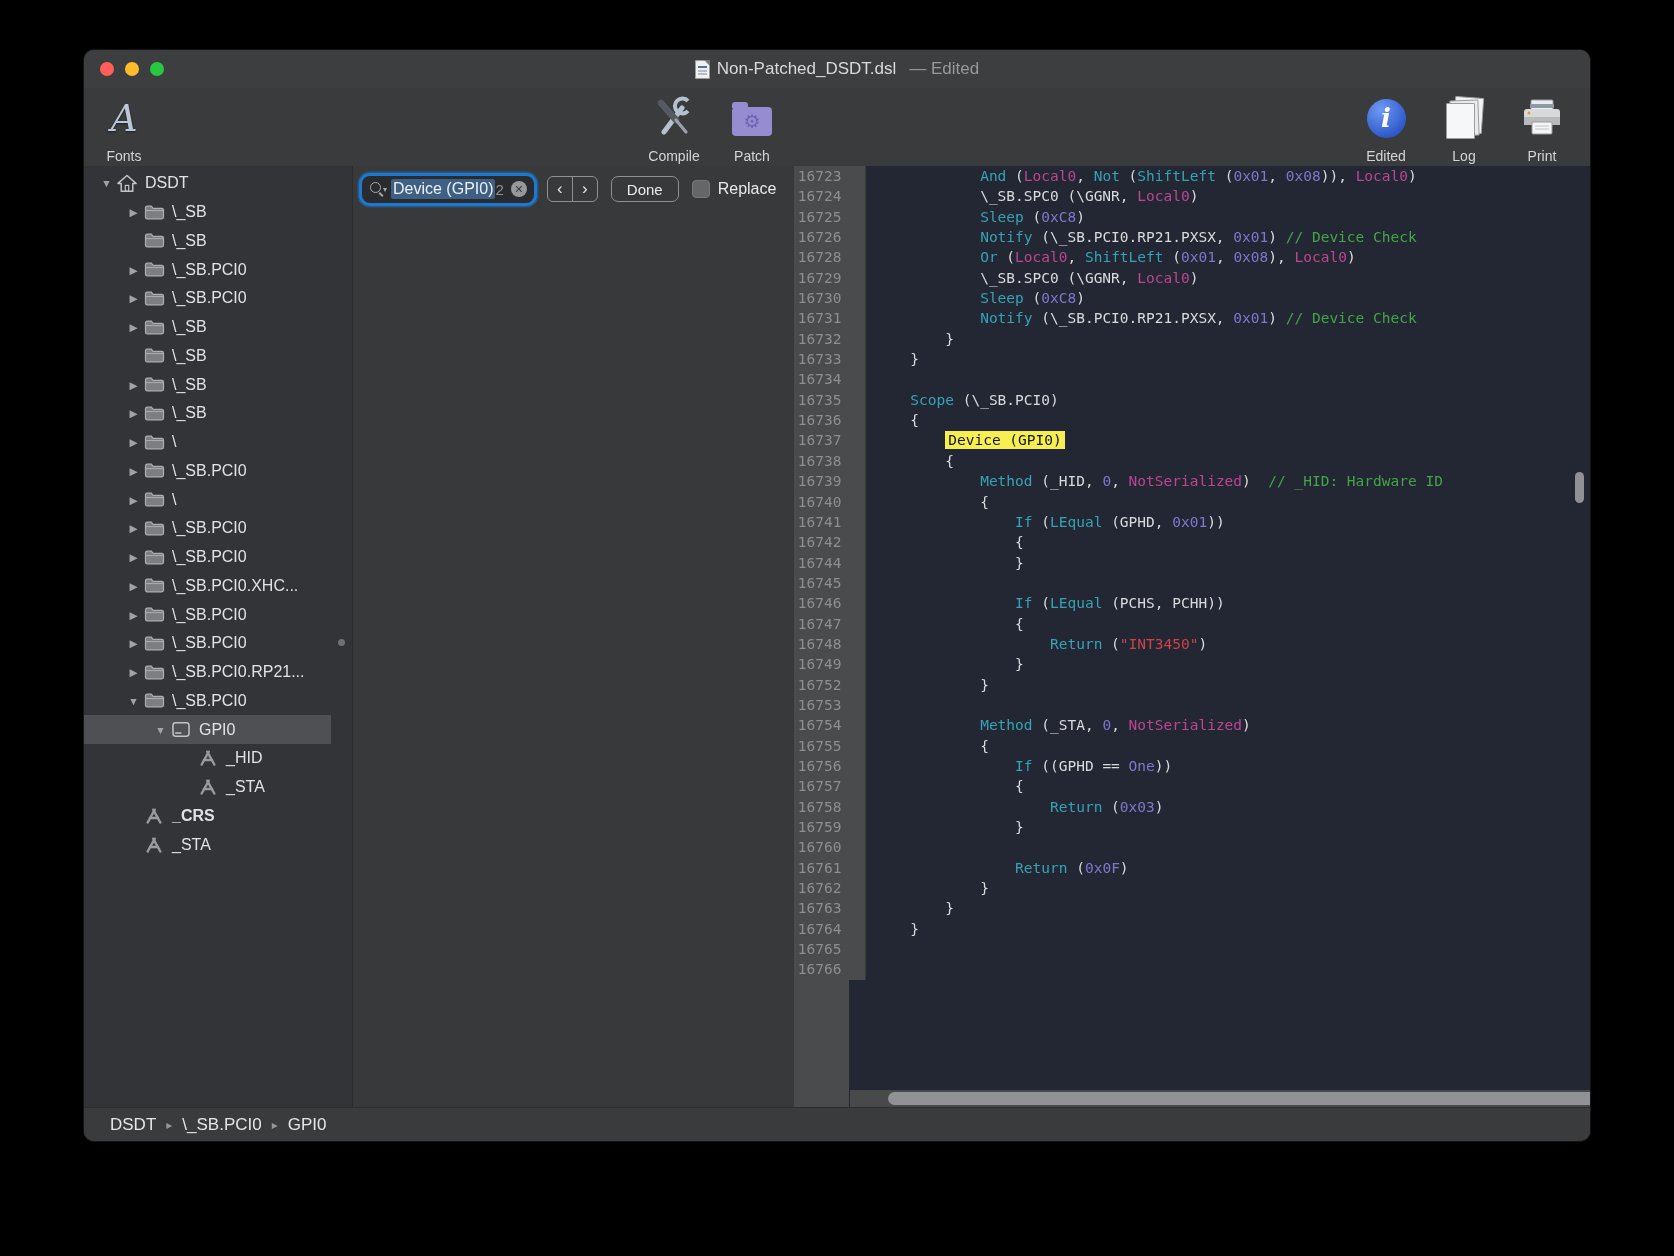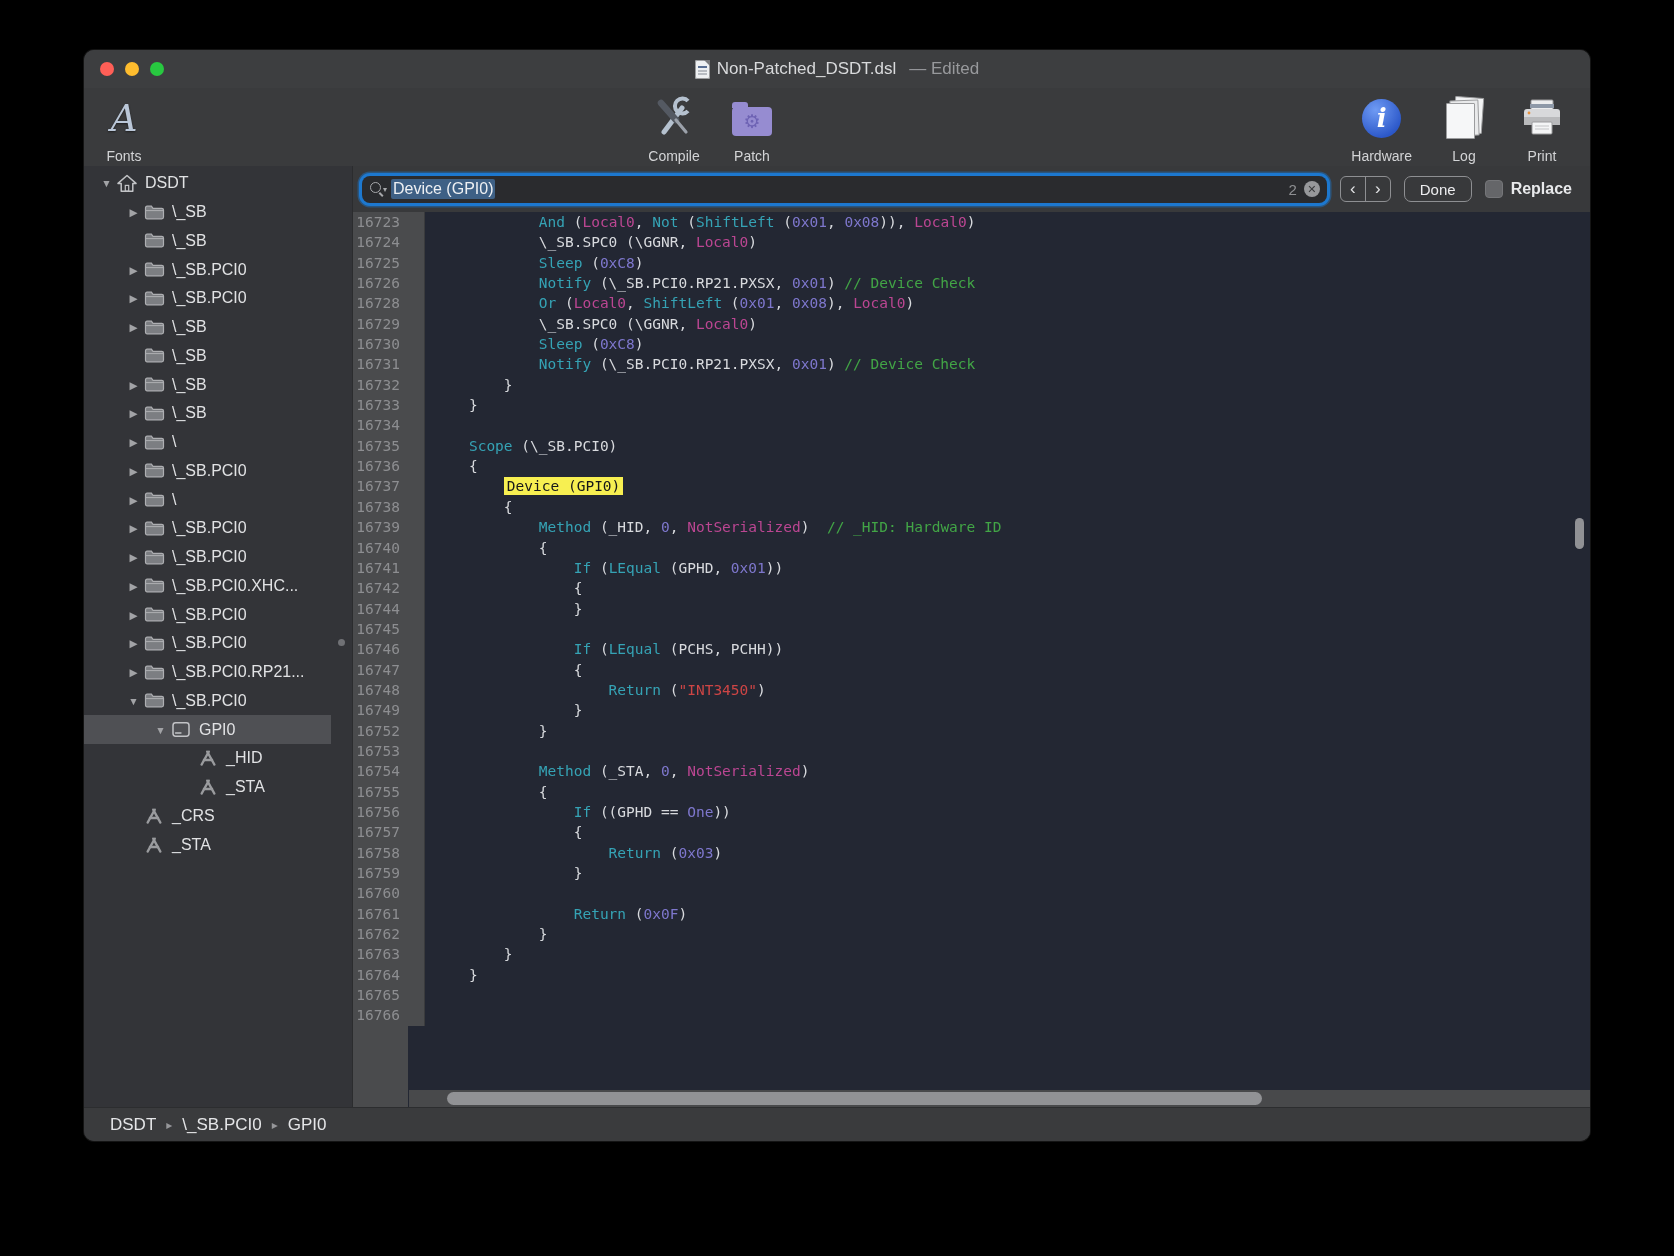--- a/index.html
+++ b/index.html
@@ -40,39 +40,39 @@
   .tree{flex:1 1 auto;overflow:hidden;padding-top:3px;width:247px;}
   .trow{height:28.75px;display:flex;align-items:center;font-size:16px;color:#e1e2e4;white-space:nowrap;}
   .trow.sel{background:#4f5054;}
   .disc{width:19px;flex:0 0 auto;font-size:10.5px;color:#a2a3a6;text-align:center;}
   .ticon{width:22px;height:20px;flex:0 0 auto;margin-right:7px;display:flex;align-items:center;justify-content:center;}
   .divider-dot{position:absolute;right:7px;top:473px;width:7px;height:7px;border-radius:50%;background:#707175;}
   .filter-row{flex:0 0 auto;padding:5px 8px 11px 8px;}
   .filter-field{height:26px;border:1px solid #5d5e61;border-radius:7px;background:#2b2c2f;display:flex;align-items:center;padding:0 8px;gap:6px;}
   .filter-ph{font-size:15px;color:#8a8b8f;}
   
-  .rpane{flex:1 1 auto;display:flex;flex-direction:column;min-width:0;border-left:1px solid #2b2c2e;background:#38393b;}
+  .rpane{flex:1 1 auto;display:flex;flex-direction:row;min-width:0;border-left:1px solid #2b2c2e;background:#38393b;}
   .search-row{height:46px;flex:0 0 auto;display:flex;align-items:center;padding:0 12px 0 9px;gap:13px;}
   .search-field{flex:1 1 auto;height:27px;background:#2a2b2e;border-radius:8px;display:flex;align-items:center;padding:0 7px 0 7px;
     box-shadow:0 0 0 3px #1d78cf,0 0 0 4.5px rgba(29,120,207,.45);}
   .mag{width:17px;height:17px;position:relative;flex:0 0 auto;}
   .mag::before{content:"";position:absolute;left:1px;top:1px;width:9px;height:9px;border:1.8px solid #a7a8ab;border-radius:50%;}
   .mag::after{content:"";position:absolute;left:11px;top:11px;width:5px;height:1.8px;background:#a7a8ab;transform:rotate(45deg);transform-origin:0 0;}
   .mag-chev{font-size:8px;color:#a7a8ab;margin-left:-3px;margin-right:4px;}
   .search-text{font-size:16px;color:#eef0f3;background:#3e6085;padding:1px 2px;border-radius:2px;white-space:pre;}
   .search-spacer{flex:1 1 auto;}
   .search-count{font-size:15px;color:#8e8f92;margin-right:7px;}
   .clear-btn{width:16px;height:16px;border-radius:50%;background:#97989b;color:#3a3b3d;font-size:11px;font-weight:bold;
     display:flex;align-items:center;justify-content:center;line-height:1;}
   .seg{display:flex;border:1px solid #8e8f92;border-radius:6px;overflow:hidden;height:24px;flex:0 0 auto;}
   .seg .sbtn{width:24px;display:flex;align-items:center;justify-content:center;color:#e3e4e6;font-size:17px;line-height:1;padding-bottom:2px;}
   .seg .sbtn:first-child{border-right:1px solid #8e8f92;}
   .done-btn{height:24px;border:1px solid #8e8f92;border-radius:7px;padding:0 15px;display:flex;align-items:center;
     font-size:15px;color:#ececee;flex:0 0 auto;}
-  .replace-wrap{display:flex;align-items:center;gap:8px;flex:0 0 auto;margin-right:6px;font-weight:bold;}
+  .replace-wrap{display:flex;align-items:center;gap:8px;flex:0 0 auto;margin-right:6px;}
   .checkbox{width:16px;height:16px;border-radius:4px;background:#656669;border:1px solid #757679;}
   .replace-label{font-size:16px;color:#e8e9eb;}
   
   .editor{flex:1 1 auto;position:relative;overflow:hidden;background:linear-gradient(90deg,#4a4b4d 55px,#232733 55px);
     font-family:"DejaVu Sans Mono","Liberation Mono",monospace;font-size:14.5px;line-height:20.34px;}
   .cl{display:flex;}
   .ln{width:47px;flex:0 0 auto;text-align:right;padding-right:24px;color:#8d8e91;background:#4a4b4d;border-right:1px solid #3a3b3d;}
   .ct{white-space:pre;padding-left:9px;color:#d8dade;}
   .tk-kw{color:#35a3b5;}
   .tk-loc{color:#bb4692;}
@@ -140,21 +140,21 @@
         <span class="tlabel">Patch</span>
       </div>
     </div>
     <div class="tgroup" style="right:22px;">
       <div class="titem">
         <div class="ticonbox">
             <span class="summary-i">
               <span>i</span>
             </span>
           </div>
-        <span class="tlabel">Hardware</span>
+        <span class="tlabel">Edited</span>
       </div>
       <div class="titem">
         <div class="ticonbox">
           <span class="logstack">
             <span class="pg p1"></span>
               <span class="pg p2"></span>
               <span class="pg p3"></span>
           </span>
         </div>
         <span class="tlabel">Log</span>
@@ -394,21 +394,21 @@
             <span class="disc"></span>
             <span class="ticon">
               <svg width="20" height="18" viewBox="0 0 20 18">
     <path d="M3.6 15.6 L10.8 2.6" stroke="#9a9b9e" stroke-width="2.3" stroke-linecap="round"></path>
     <path d="M9.2 2.6 L16.4 15.6" stroke="#9a9b9e" stroke-width="2.3" stroke-linecap="round"></path>
     <path d="M5.9 11 H14.1" stroke="#9a9b9e" stroke-width="2.3" stroke-linecap="round"></path>
   </svg>
             </span>
             <span>_STA</span>
           </div>
-          <div class="trow" style="padding-left: 40px;">
+          <div class="trow" style="padding-left: 40px; font-weight: bold;">
             <span class="disc"></span>
             <span class="ticon">
               <svg width="20" height="18" viewBox="0 0 20 18">
     <path d="M3.6 15.6 L10.8 2.6" stroke="#9a9b9e" stroke-width="2.3" stroke-linecap="round"></path>
     <path d="M9.2 2.6 L16.4 15.6" stroke="#9a9b9e" stroke-width="2.3" stroke-linecap="round"></path>
     <path d="M5.9 11 H14.1" stroke="#9a9b9e" stroke-width="2.3" stroke-linecap="round"></path>
   </svg>
             </span>
             <span>_CRS</span>
           </div>

